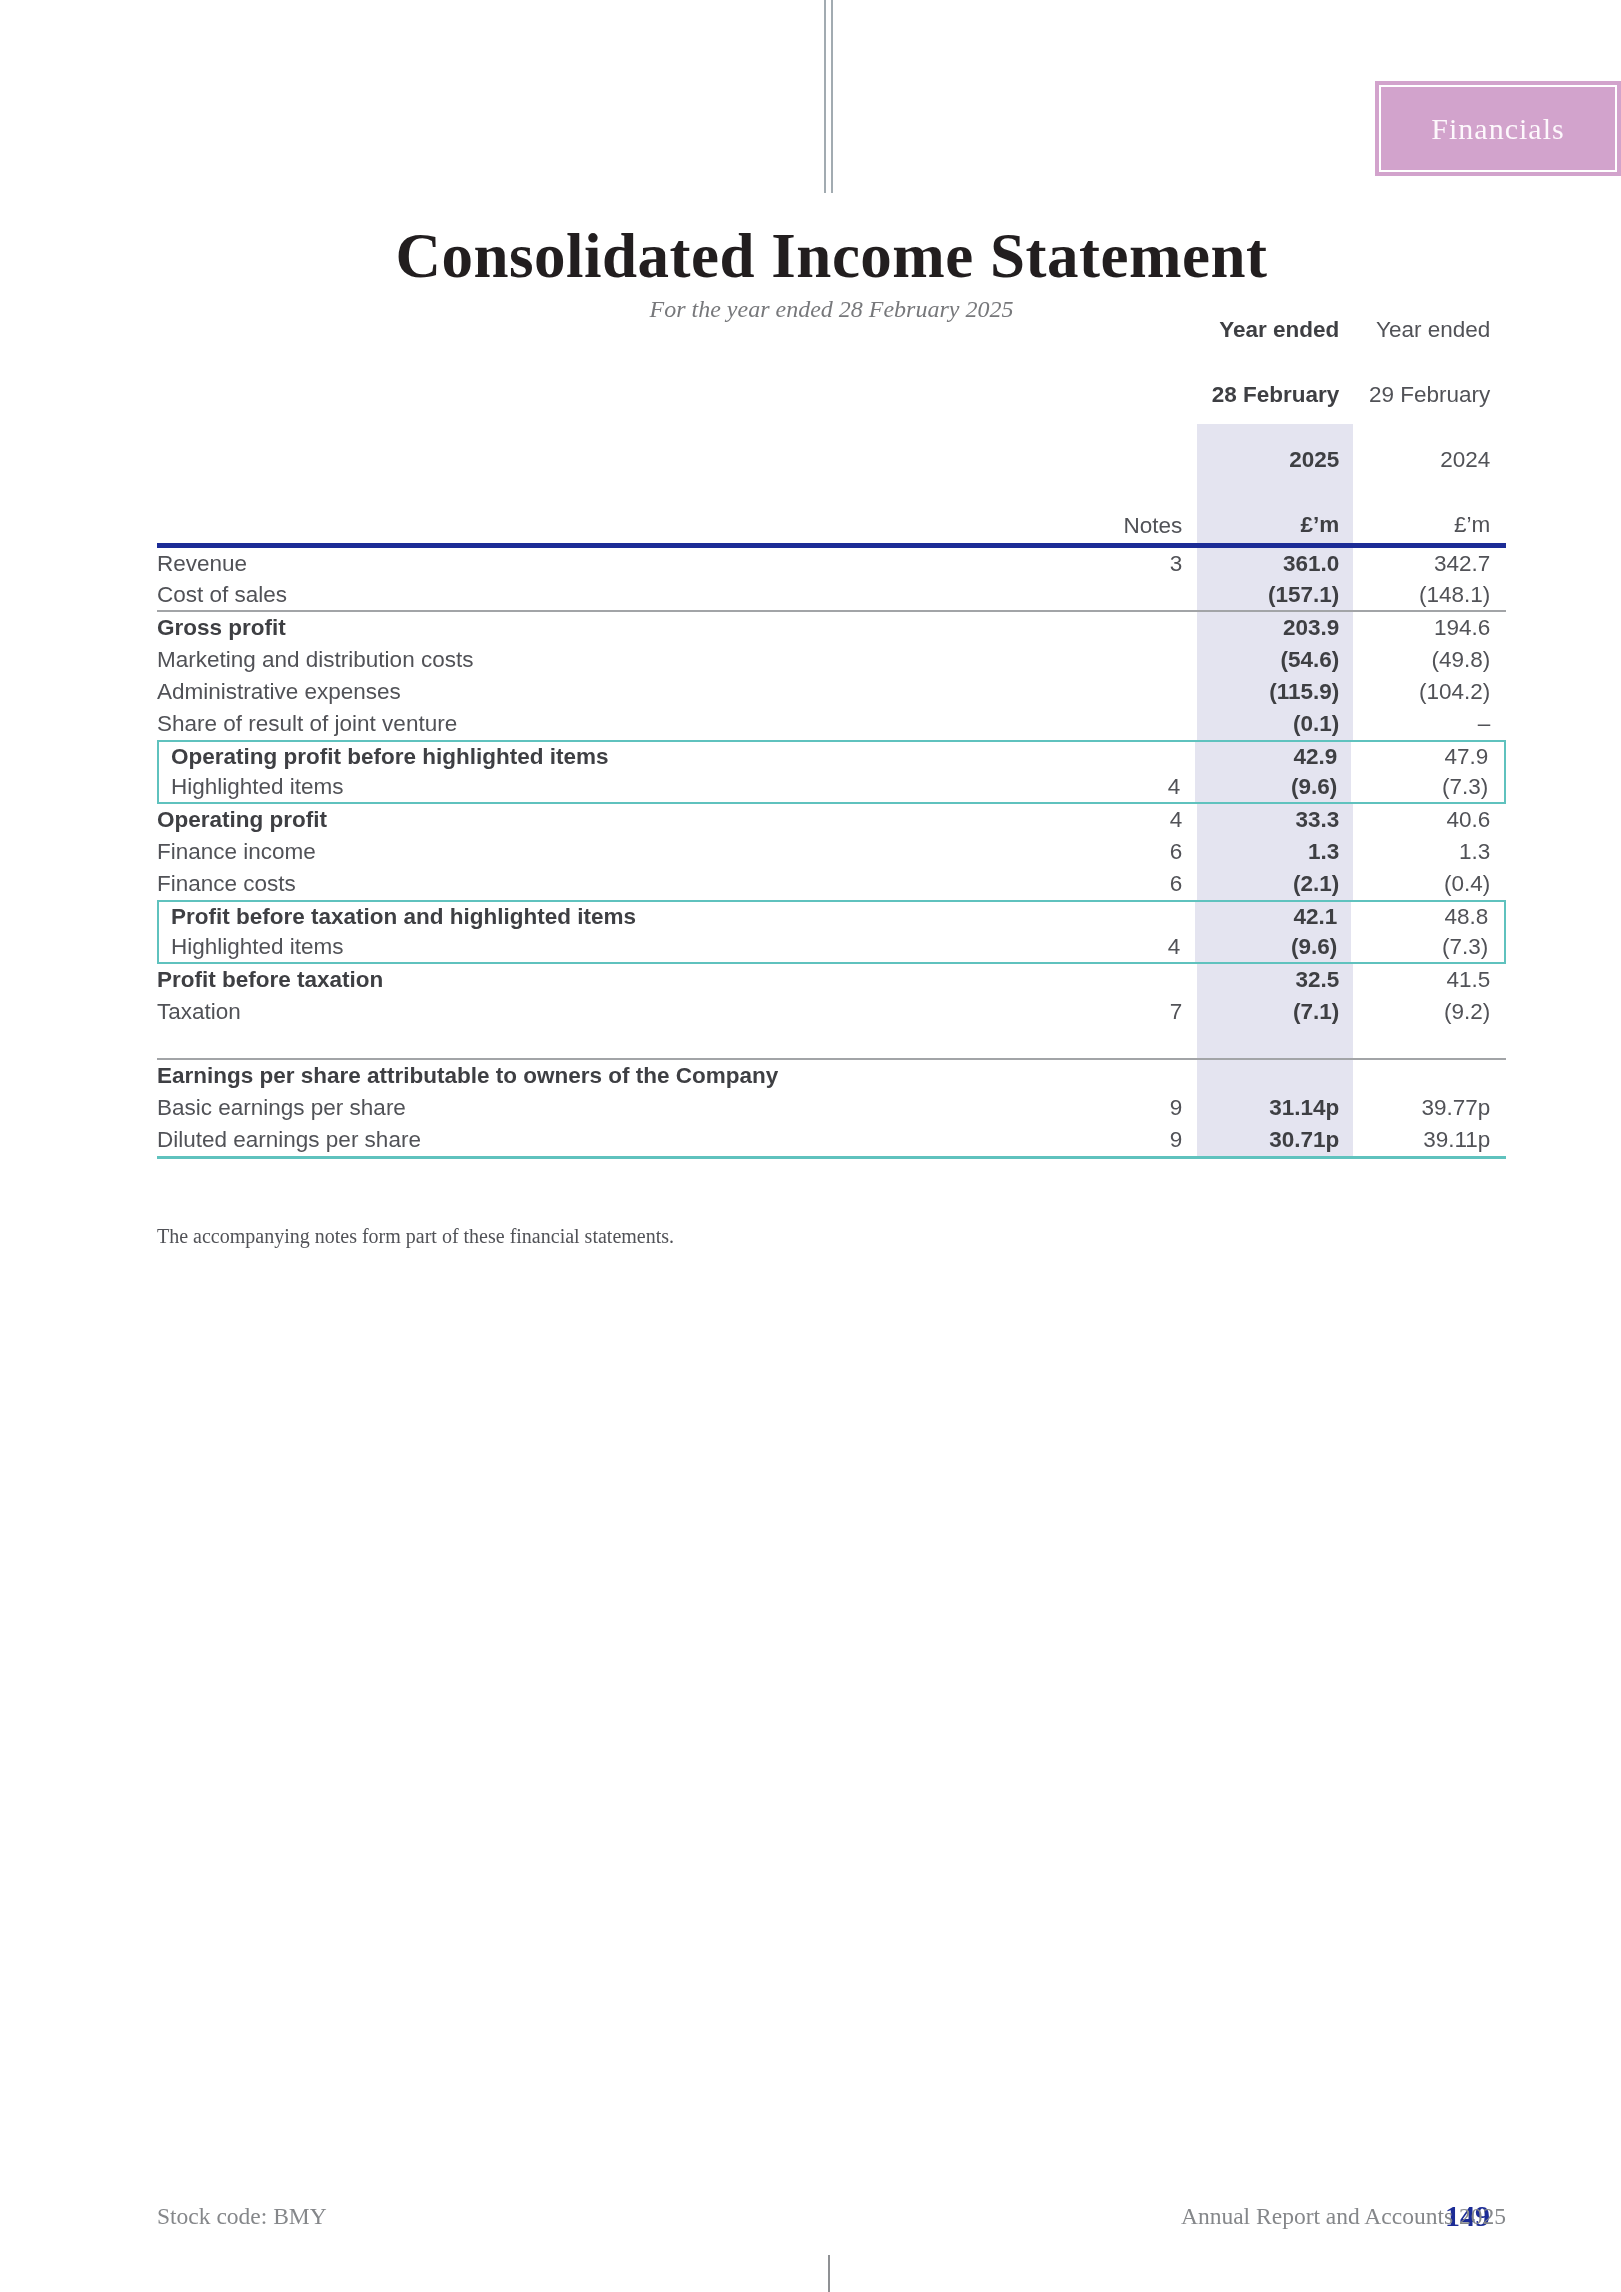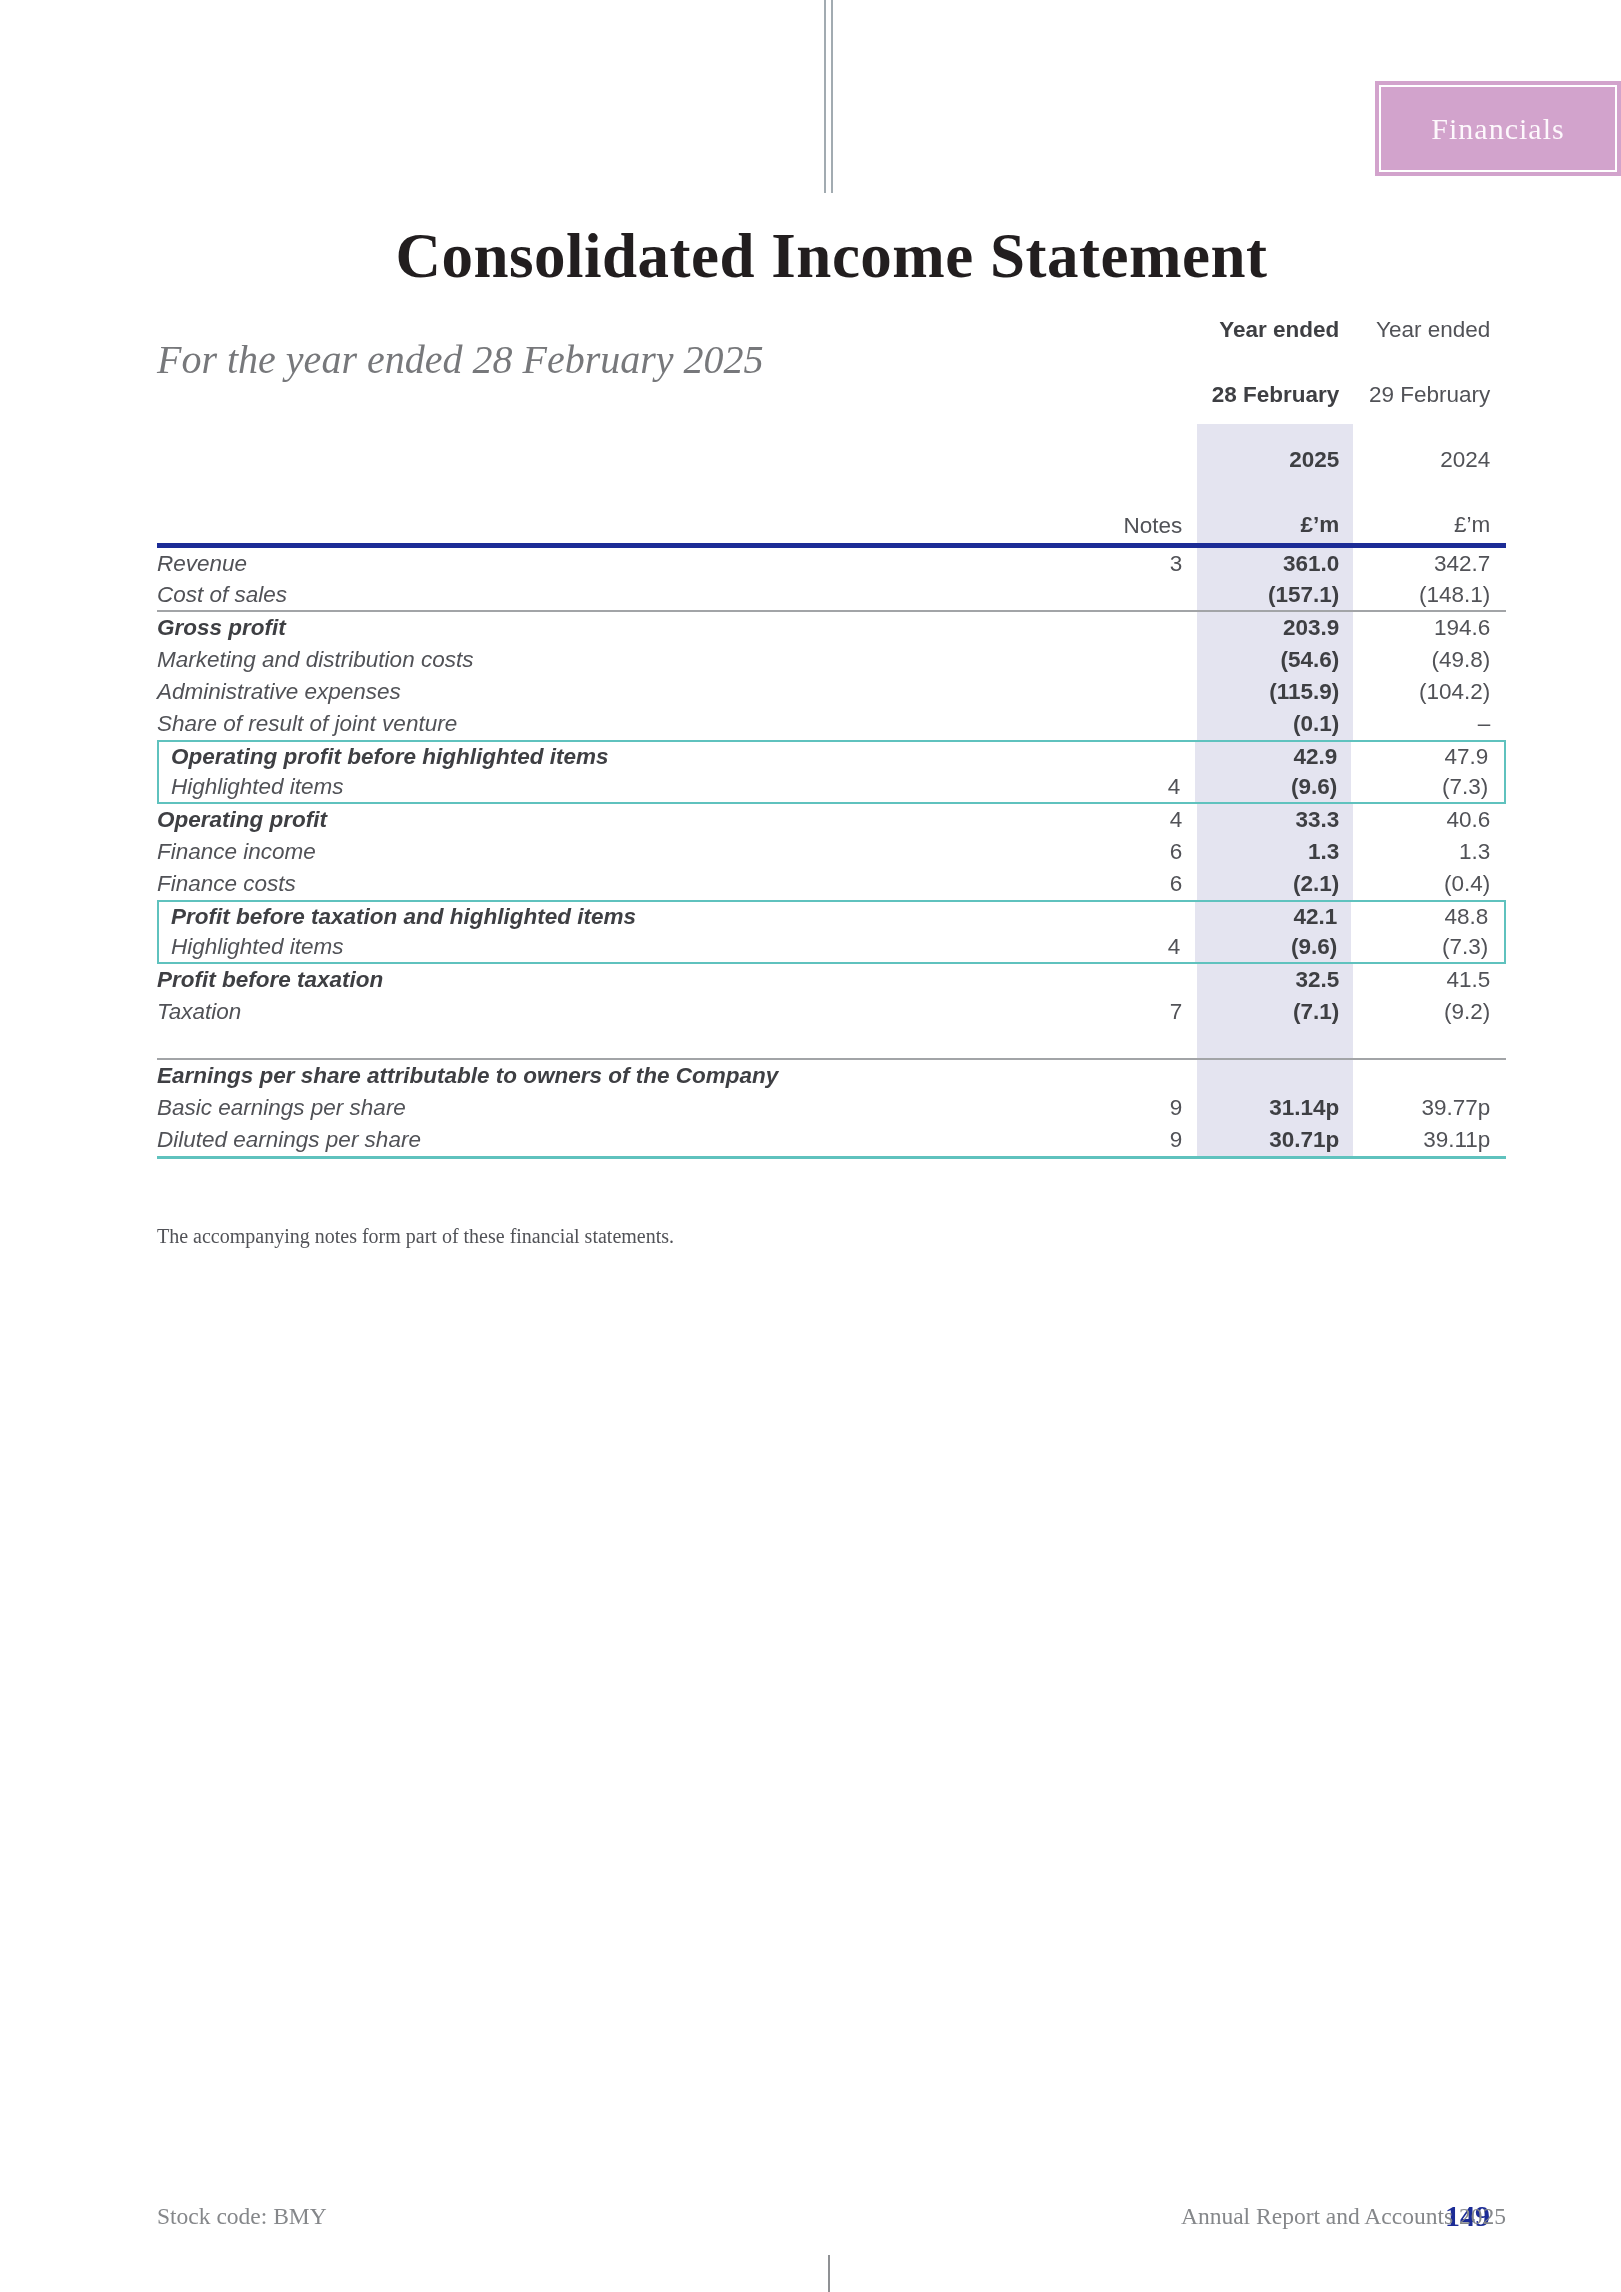--- a/index.html
+++ b/index.html
@@ -34,39 +34,39 @@
     font-family:"Liberation Serif",serif;font-size:30px;color:#fdf8fc;letter-spacing:1px;
   }
   
   .page-title{
     position:absolute;left:157px;top:220px;width:1349px;
     text-align:center;font-family:"Liberation Serif",serif;
     font-size:63px;font-weight:600;color:#221e1f;letter-spacing:0.5px;
   }
   .page-subtitle{
     position:absolute;left:157px;top:296px;width:1349px;
-    text-align:left;font-family:"Liberation Serif",serif;font-style:italic;
-    font-size:40px;color:#77787b;margin-top:40px;
+    text-align:center;font-family:"Liberation Serif",serif;font-style:italic;
+    font-size:24px;color:#77787b;
   }
   
   .fin-table{position:absolute;left:157px;top:424px;width:1349px;font-size:22.5px;color:var(--gray-text);}
   .thead{display:flex;height:124px;border-bottom:5.9px solid var(--navy);}
   .thead .spacer-cell{flex:1;}
   .cell-notes{width:69px;margin-right:14.7px;text-align:right;}
   .cell-2025{width:156px;background:var(--lavender);text-align:right;padding-right:13.7px;}
   .cell-2024{width:153px;text-align:right;padding-right:15.7px;}
   .thead .cell-notes{display:flex;flex-direction:column;justify-content:flex-end;padding-bottom:3.9px;}
   .thead .cell-2025,.thead .cell-2024{
     display:flex;flex-direction:column;justify-content:flex-end;
     line-height:29px;padding-bottom:3.9px;gap:36px;
   }
   .thead .cell-2025{font-weight:700;color:var(--ink);}
   .tbody{border-bottom:3.9px solid var(--teal);}
   .trow{display:flex;align-items:center;height:32px;}
-  .trow .cell-label{flex:1;font-style:italic;}
+  .trow .cell-label{flex:1;}
   .trow .cell-2025{font-weight:700;color:var(--ink);height:100%;display:flex;align-items:center;justify-content:flex-end;}
   .trow .cell-2024{height:100%;display:flex;align-items:center;justify-content:flex-end;}
   .trow .cell-notes{height:100%;display:flex;align-items:center;justify-content:flex-end;}
   .trow.bold .cell-label{font-weight:700;color:var(--ink);}
   .trow.line-below{border-bottom:2px solid var(--line-gray);}
   .trow.box-start{border:2.9px solid var(--teal);border-bottom:none;}
   .trow.box-end{border:2.9px solid var(--teal);border-top:none;}
   .trow.box-start .cell-label,.trow.box-end .cell-label{padding-left:12px;}
   
   .footnote{position:absolute;left:157px;top:1225px;font-size:20px;color:var(--gray-text);font-family:Liberation Serif, serif;}

